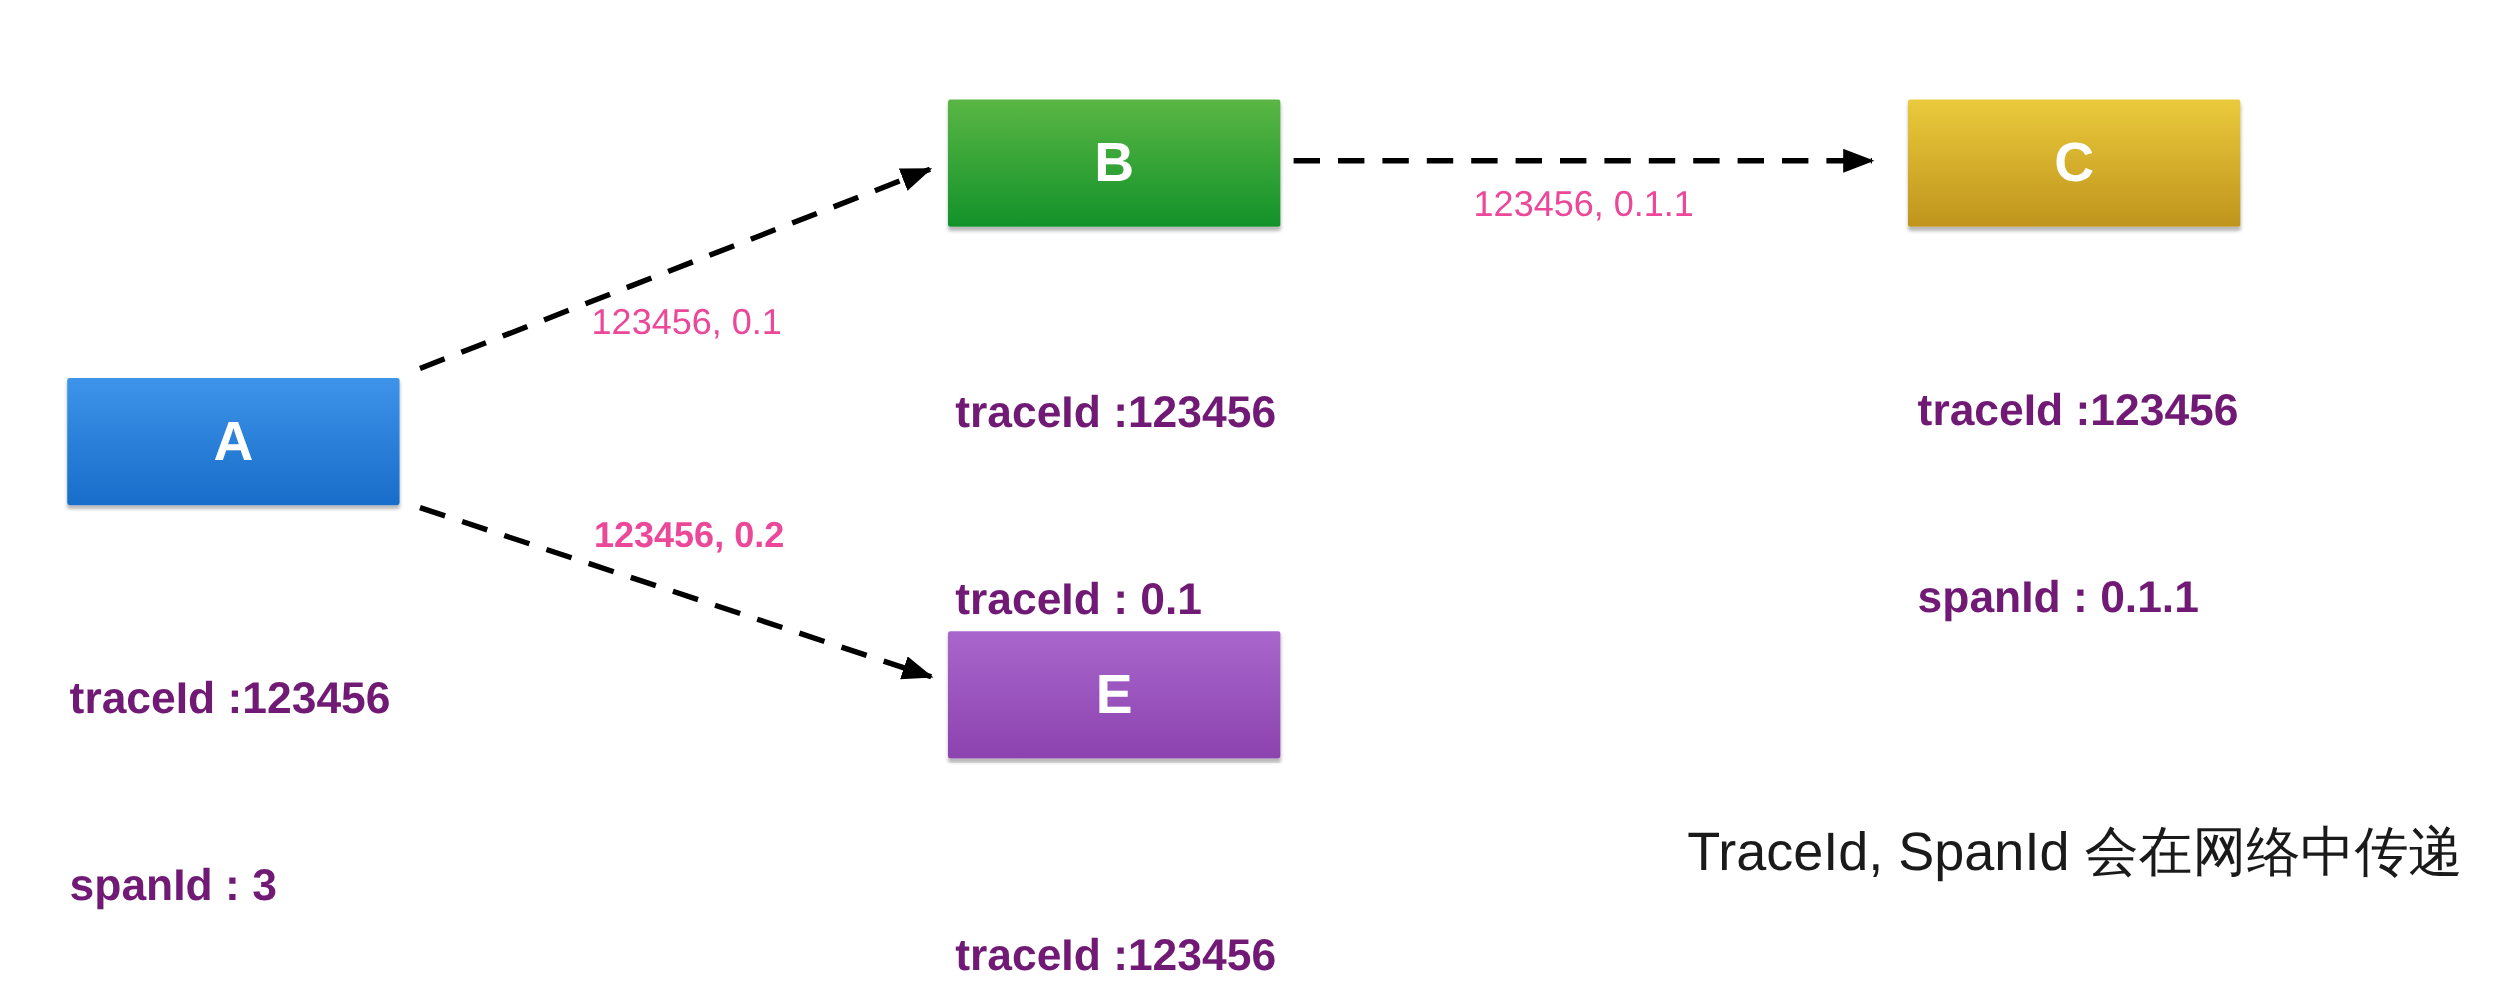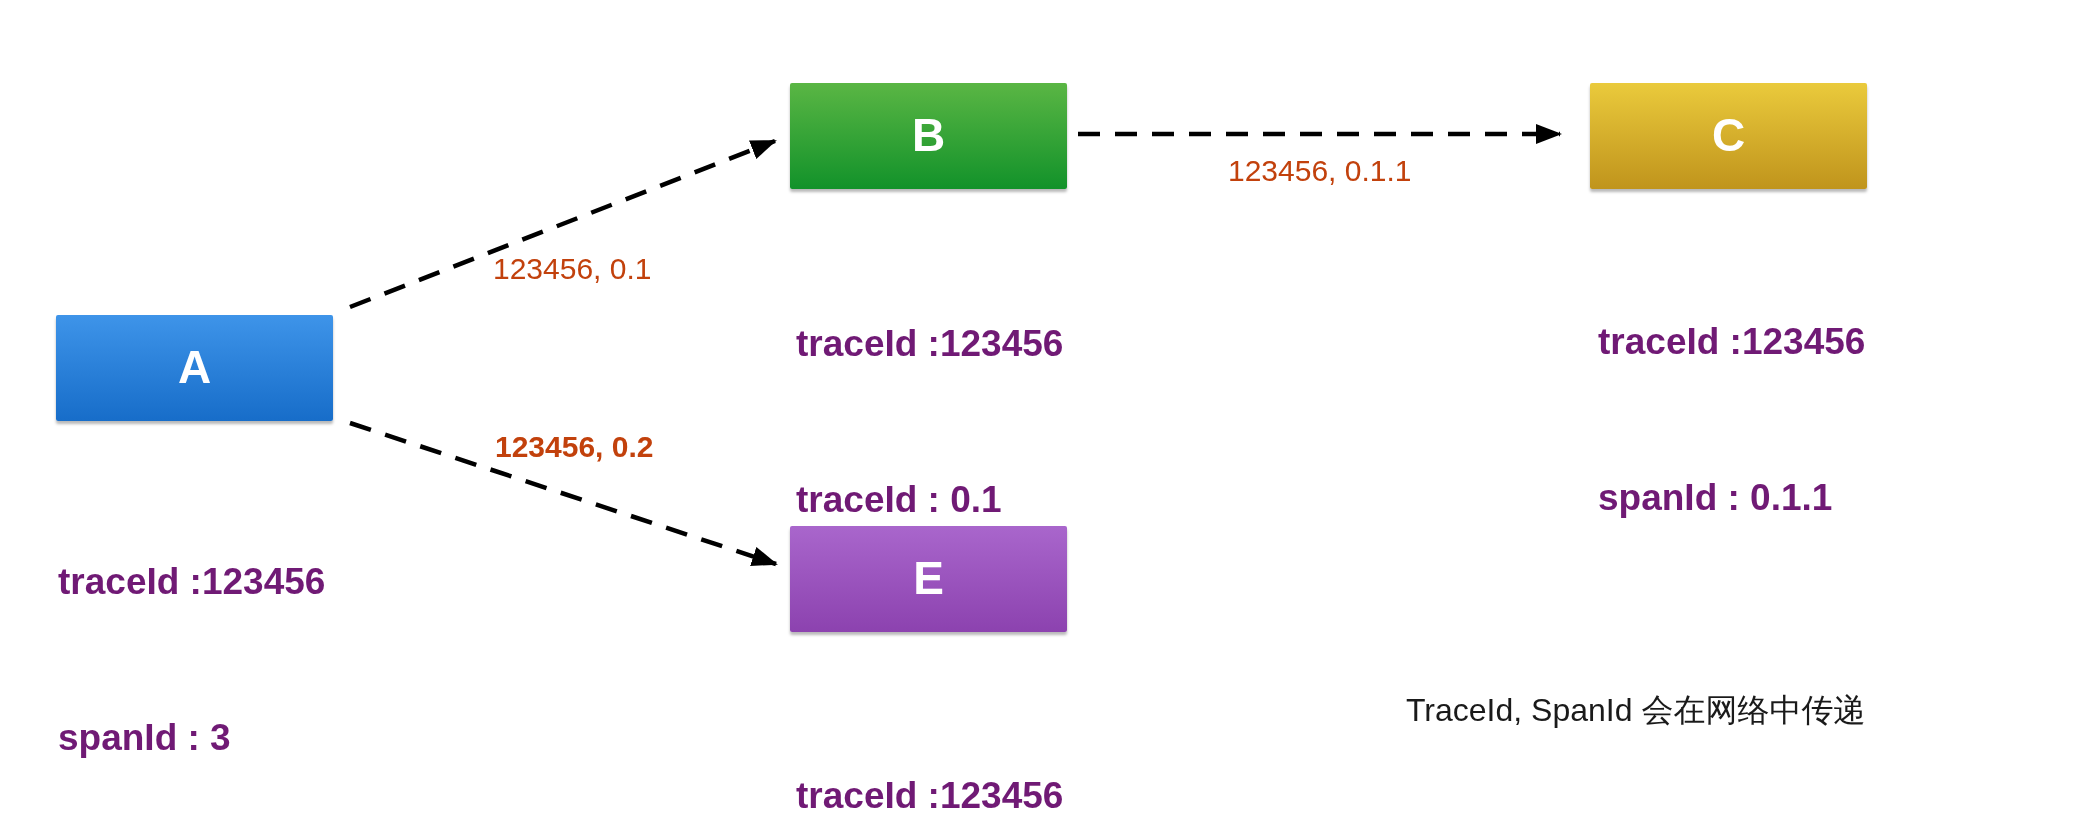--- a/index.html
+++ b/index.html
@@ -35,28 +35,28 @@
     position: absolute;
     font-weight: 700;
     font-size: 37px;
     line-height: 52px;
     color: #701a75;
     white-space: pre;
   }
   .edge-label {
     position: absolute;
     font-size: 30px;
-    color: #c2410c;
+    color: #ec4899;
     white-space: pre;
   }
   .footnote {
     position: absolute;
     left: 1406px;
     top: 686px;
-    font-size: 32px;
+    font-size: 45px;
     line-height: 48px;
     color: #1a1a1a;
     white-space: pre;
   }
   
   .pos-a-box { left: 56px;   top: 315px; }
   .pos-b-box { left: 790px;  top: 83px;  }
   .pos-c-box { left: 1590px; top: 83px;  }
   .pos-e-box { left: 790px;  top: 526px; }
   .pos-a-cap { left: 58px;   top: 452px; }

